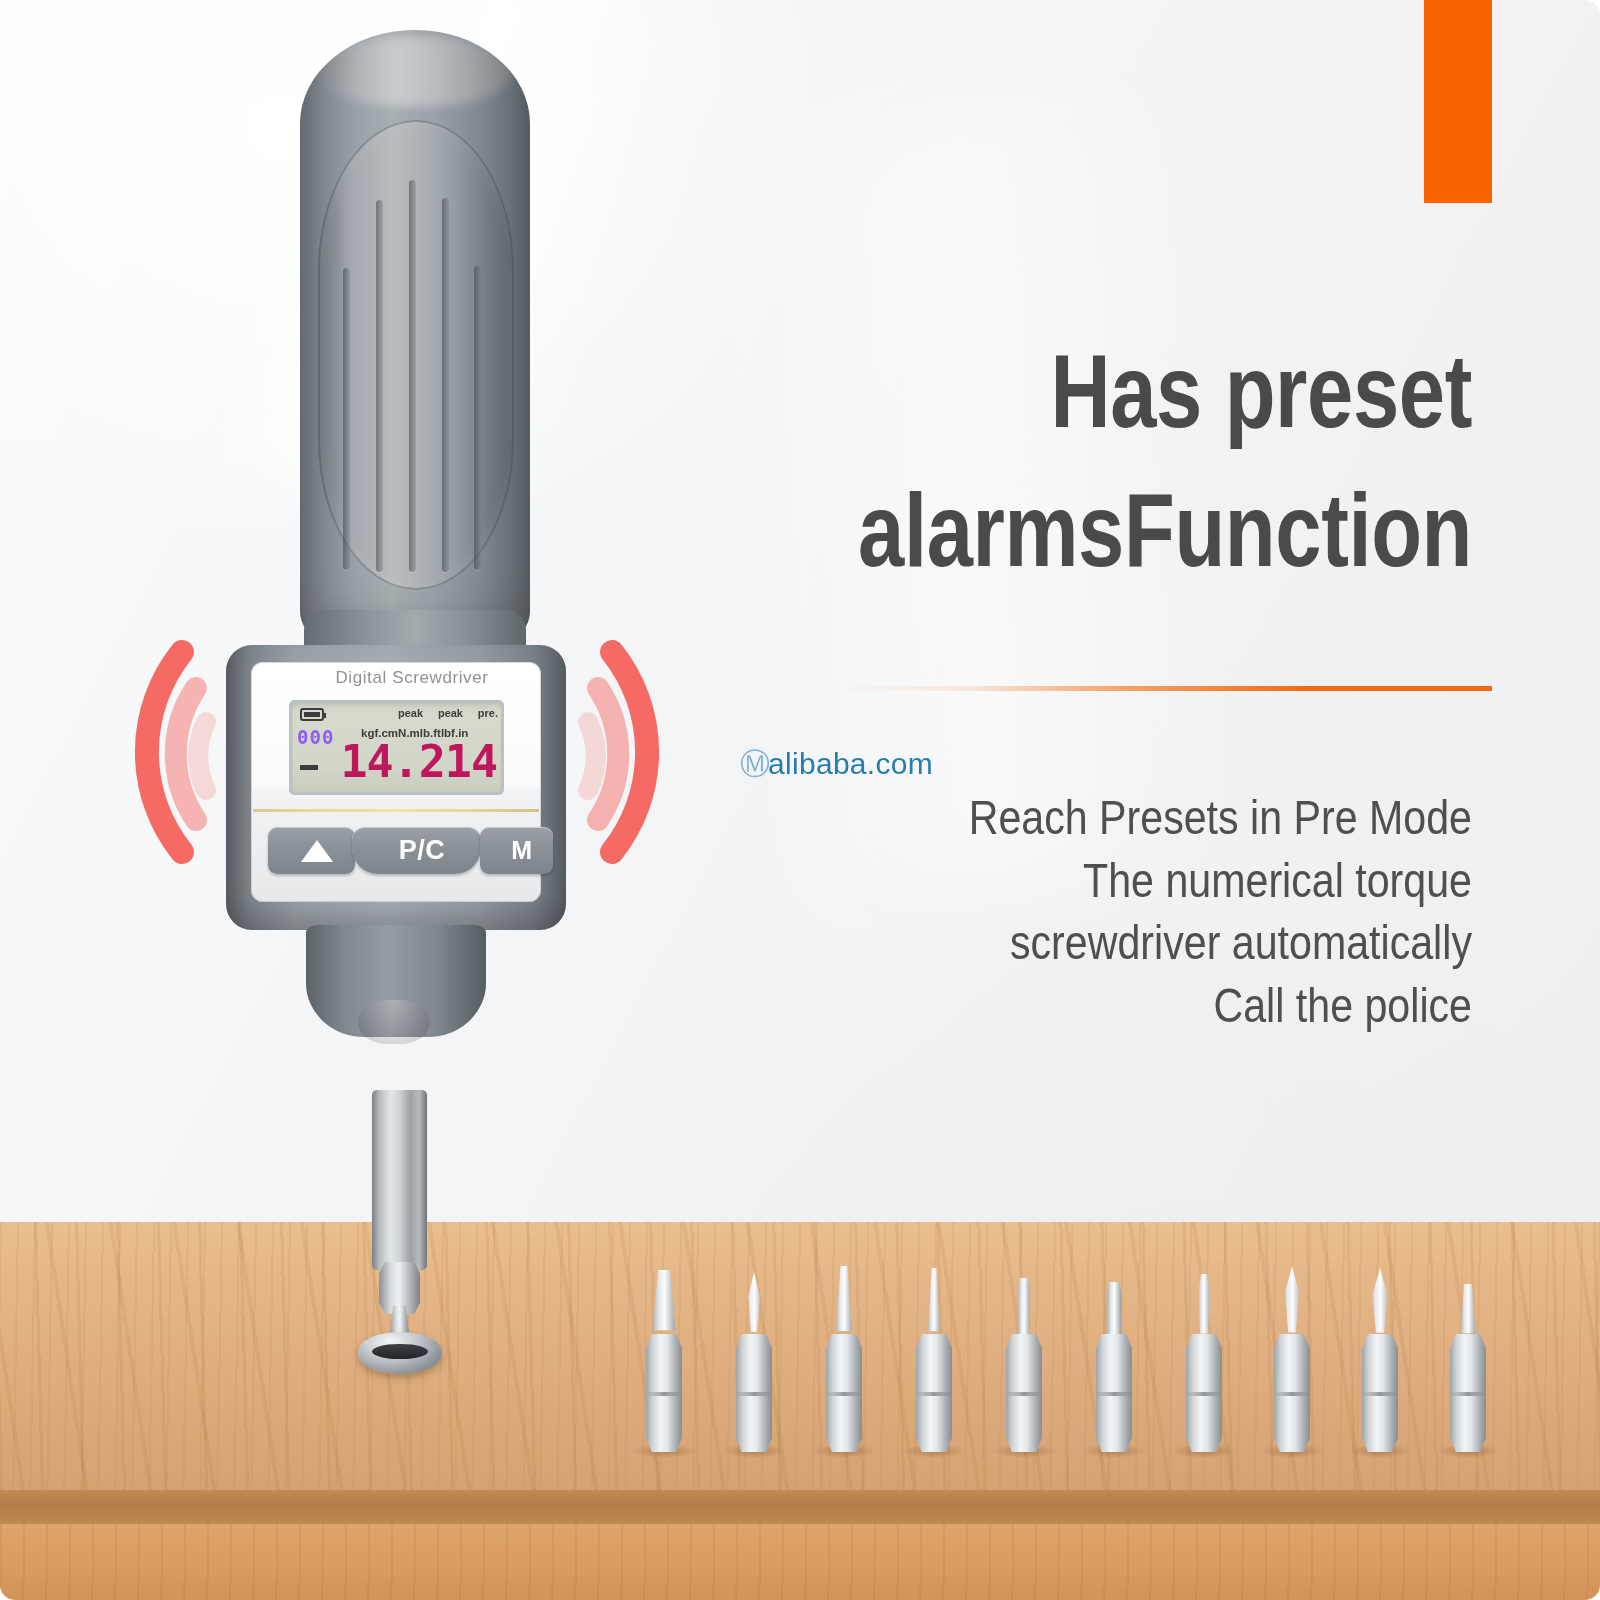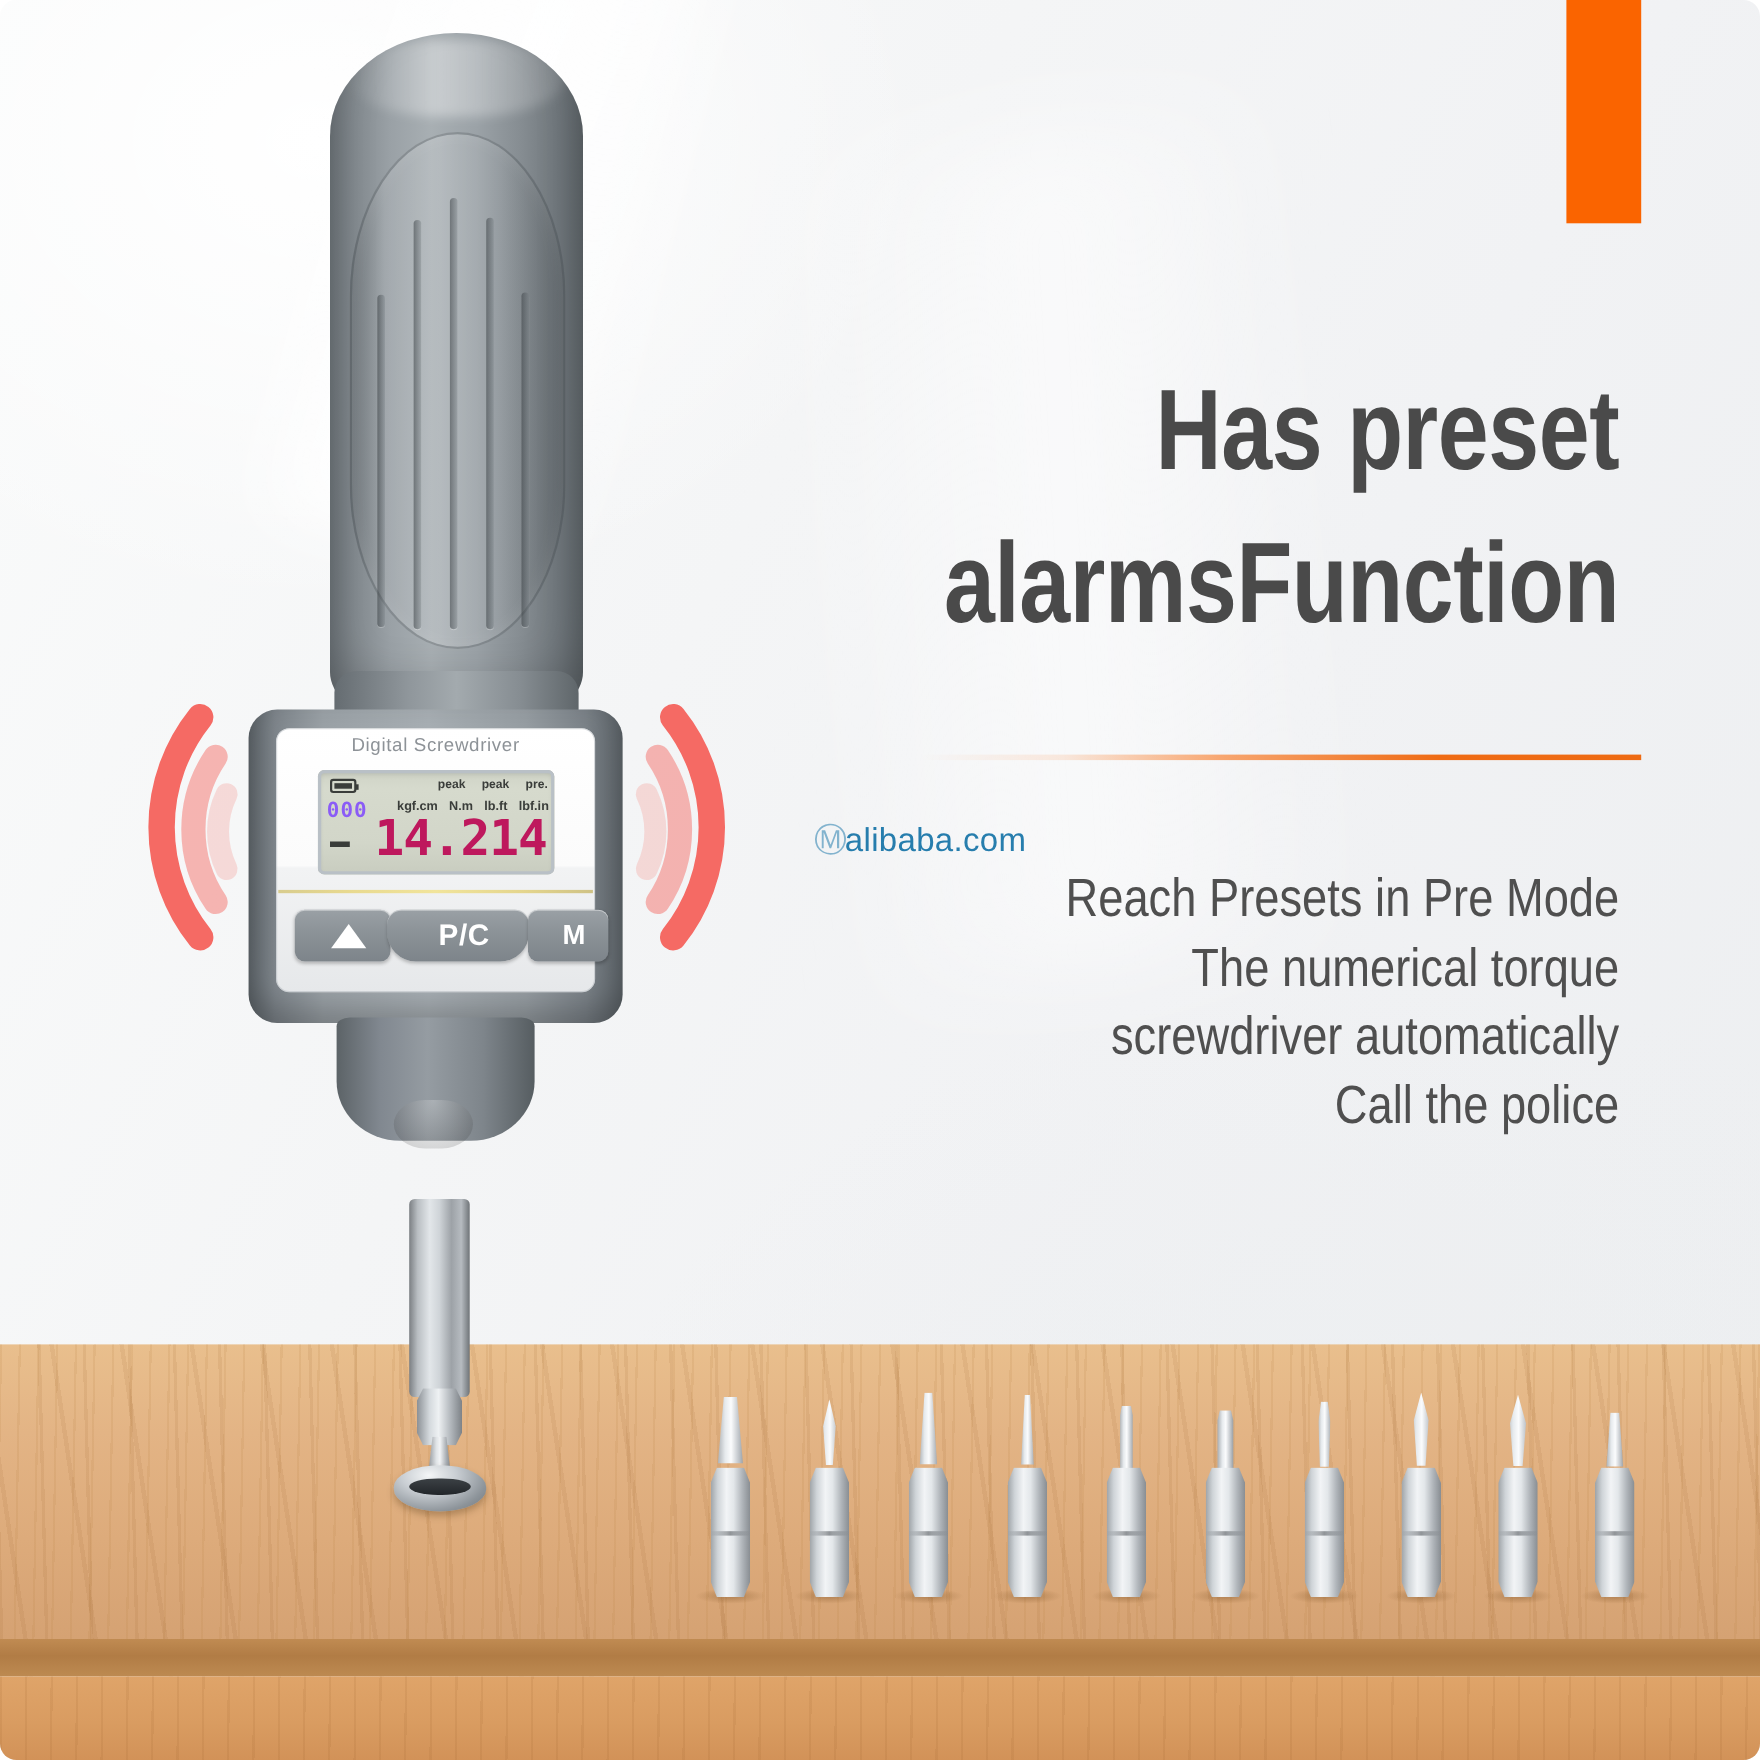--- a/index.html
+++ b/index.html
@@ -153,21 +153,21 @@
     box-shadow:inset 0 -14px 26px rgba(0,0,0,.22);
   }
   .faceplate{
     position:absolute;left:251px;top:662px;width:290px;height:240px;
     border-radius:12px;
     background:linear-gradient(180deg,#ffffff 0%,#fbfbfb 52%,#f2f3f4 53%,#e6e8ea 100%);
     box-shadow:inset 0 0 0 1px rgba(180,186,192,.55);
   }
   .brand{
     position:absolute;left:251px;top:668px;width:290px;
-    text-align:center;font-size:17px;color:#8d9297;letter-spacing:.6px;
+    text-align:center;font-size:17px;color:#8d9297;letter-spacing:.6px;padding-left:16px;
   }
   .lcd{
     position:absolute;left:289px;top:700px;width:215px;height:95px;
     border-radius:6px;
     background:linear-gradient(180deg,#cfd3c6 0%,#d6dacd 18%,#d2d6c9 70%,#c8ccbf 100%);
     box-shadow:inset 0 0 0 3px #b9c0c6, inset 0 3px 6px rgba(0,0,0,.16);
   }
   .batt{
     position:absolute;left:300px;top:708px;width:24px;height:13px;
     border:2px solid #3a3d3a;border-radius:3px;
@@ -183,21 +183,21 @@
   .lcd-minus{
     position:absolute;left:300px;top:765px;width:18px;height:5px;background:#3a3d3a;
   }
   .lcd-modes{
     position:absolute;left:398px;top:707px;width:100px;
     display:flex;justify-content:space-between;
     font-size:11px;color:#3a3d3a;font-weight:700;
   }
   .lcd-units{
     position:absolute;left:361px;top:727px;width:138px;
-    display:flex;justify-content:space-between;
+    display:flex;
     font-size:11.5px;color:#3a3d3a;font-weight:700;
   }
   .lcd-value{
     position:absolute;left:315px;top:738px;width:182px;
     text-align:right;
     font-family:"DejaVu Sans Mono",monospace;
     font-size:45px;line-height:48px;color:#be185d;font-weight:700;
     letter-spacing:-1px;
   }
   .gold-line{

